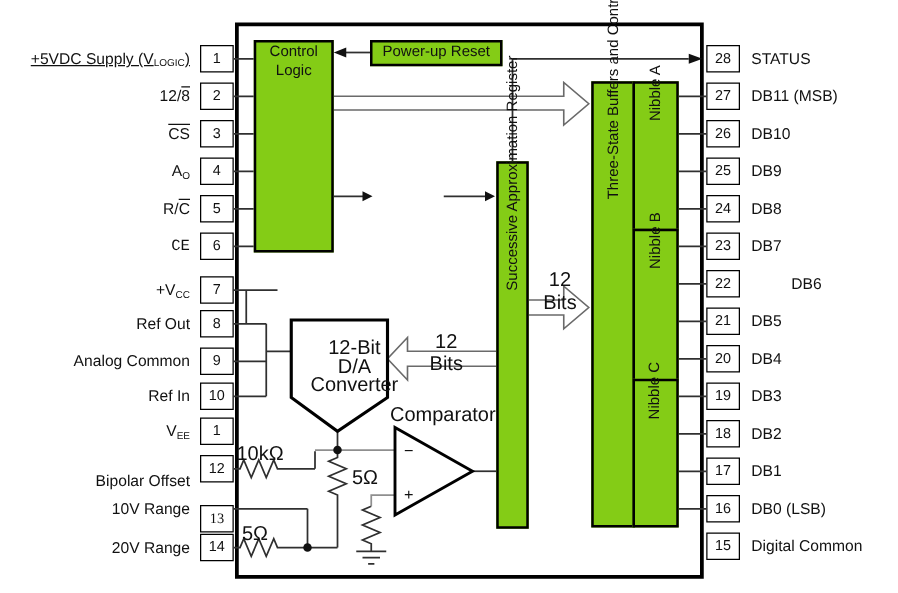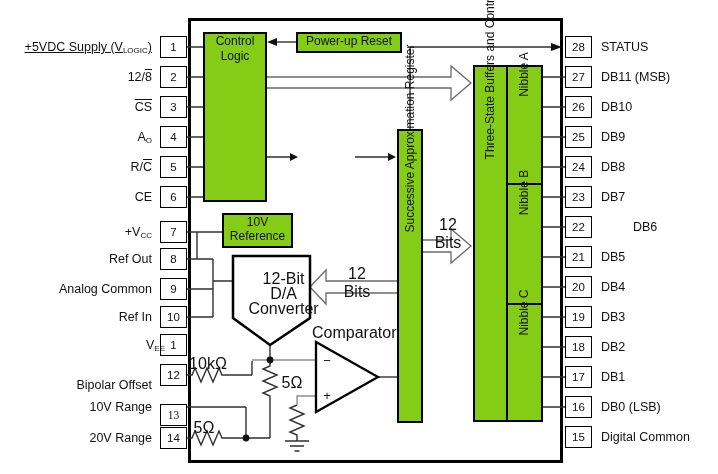--- a/index.html
+++ b/index.html
@@ -96,26 +96,20 @@
       <div>Control</div>
       <div>Logic</div>
     </div>
   </div>
 
   <div class="box" style="left:296px;top:32px;width:106px;height:21px;font-size:12px;">
     <div>Power-up Reset</div>
   </div>
 
 
-  <div class="box" style="left:222px;top:213px;width:71px;height:35px;border-width:2.5px;line-height:14px;">
-    <div>
-      <div>10V</div>
-      <div>Reference</div>
-    </div>
-  </div>
 
   <div class="lbl" style="left:233px;top:271px;width:101px;line-height:15px;">
     <div>12-Bit</div>
     <div>D/A</div>
     <div>Converter</div>
   </div>
 
   <div class="box" style="left:397px;top:129px;width:26px;height:294px;">
     <div class="vtext">Successive Approximation Register</div>
   </div>
@@ -147,31 +141,31 @@
       <div class="pin-label pl-left" style="left:0;width:152px;top:39px;text-decoration:underline;"><span>+5VDC Supply (V</span><span class="sub">LOGIC</span><span>)</span></div>
       <div class="pin-box" style="left:160px;top:36px;">1</div>
       <div class="pin-label pl-left" style="left:0;width:152px;top:69px;"><span>12/</span><span class="over">8</span></div>
       <div class="pin-box" style="left:160px;top:66px;">2</div>
       <div class="pin-label pl-left" style="left:0;width:152px;top:99px;"><span class="over">CS</span></div>
       <div class="pin-box" style="left:160px;top:96px;">3</div>
       <div class="pin-label pl-left" style="left:0;width:152px;top:129px;"><span>A</span><span class="sub">O</span></div>
       <div class="pin-box" style="left:160px;top:126px;">4</div>
       <div class="pin-label pl-left" style="left:0;width:152px;top:159px;"><span>R/</span><span class="over">C</span></div>
       <div class="pin-box" style="left:160px;top:156px;">5</div>
-      <div class="pin-label pl-left" style="left:0;width:152px;top:189px;"><span>CE</span></div>
+      <div class="pin-label pl-left" style="left:0;width:152px;top:189px;font-family:Liberation Mono, monospace;"><span>CE</span></div>
       <div class="pin-box" style="left:160px;top:186px;">6</div>
       <div class="pin-label pl-left" style="left:0;width:152px;top:224px;"><span>+V</span><span class="sub">CC</span></div>
       <div class="pin-box" style="left:160px;top:221px;">7</div>
       <div class="pin-label pl-left" style="left:0;width:152px;top:251px;"><span>Ref Out</span></div>
       <div class="pin-box" style="left:160px;top:248px;">8</div>
       <div class="pin-label pl-left" style="left:0;width:152px;top:281px;"><span>Analog Common</span></div>
       <div class="pin-box" style="left:160px;top:278px;">9</div>
       <div class="pin-label pl-left" style="left:0;width:152px;top:309px;"><span>Ref In</span></div>
       <div class="pin-box" style="left:160px;top:306px;">10</div>
-      <div class="pin-label pl-left" style="left:0;width:152px;top:337px;padding-left:13px;"><span>V</span><span class="sub">EE</span></div>
+      <div class="pin-label pl-left" style="left:0;width:152px;top:337px;"><span>V</span><span class="sub">EE</span></div>
       <div class="pin-box" style="left:160px;top:334px;">1</div>
       <div class="pin-label pl-left" style="left:0;width:152px;top:377px;"><span>Bipolar Offset</span></div>
       <div class="pin-box" style="left:160px;top:364px;">12</div>
       <div class="pin-label pl-left" style="left:0;width:152px;top:399px;"><span>10V Range</span></div>
       <div class="pin-box" style="left:160px;top:404px;font-family:Liberation Serif, serif;">13</div>
       <div class="pin-label pl-left" style="left:0;width:152px;top:430px;"><span>20V Range</span></div>
       <div class="pin-box" style="left:160px;top:427px;">14</div>
       <div class="pin-box" style="left:565px;top:36px;">28</div>
       <div class="pin-label pl-right" style="left:601px;width:116px;top:39px;"><span>STATUS</span></div>
       <div class="pin-box" style="left:565px;top:66px;">27</div>

